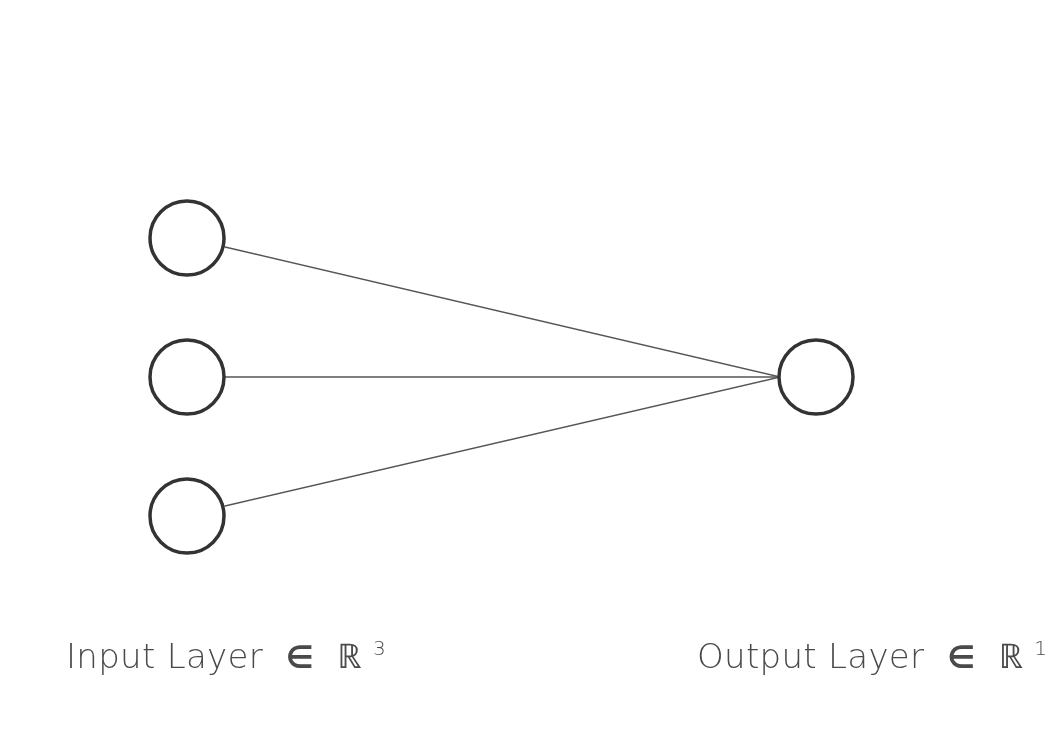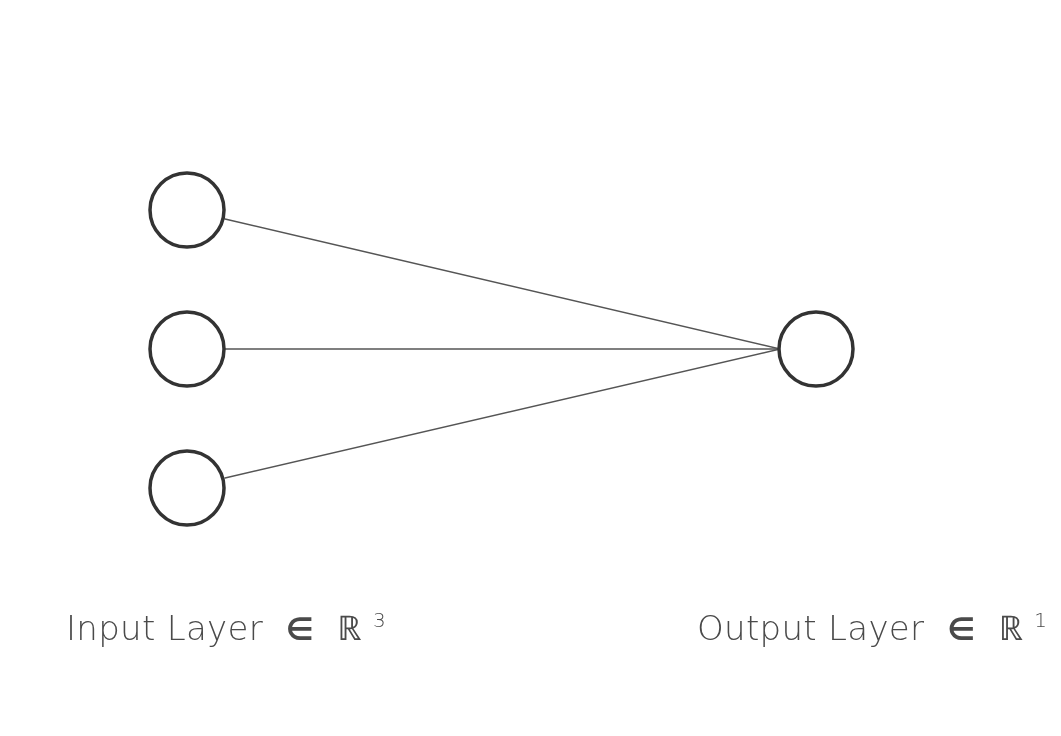--- a/index.html
+++ b/index.html
@@ -10,20 +10,21 @@
   }
   body {
     font-family: "DejaVu Sans", "Liberation Sans", sans-serif;
   }
   #canvas {
     position: relative;
     width: 1061px;
     height: 665px;
     background: #ef4444;
     overflow: hidden;
+    margin-top: 28px;
   }
   #diagram-svg {
     position: absolute;
     left: 0;
     top: 0;
     width: 1061px;
     height: 736px;
     display: block;
   }
   .layer-label {

